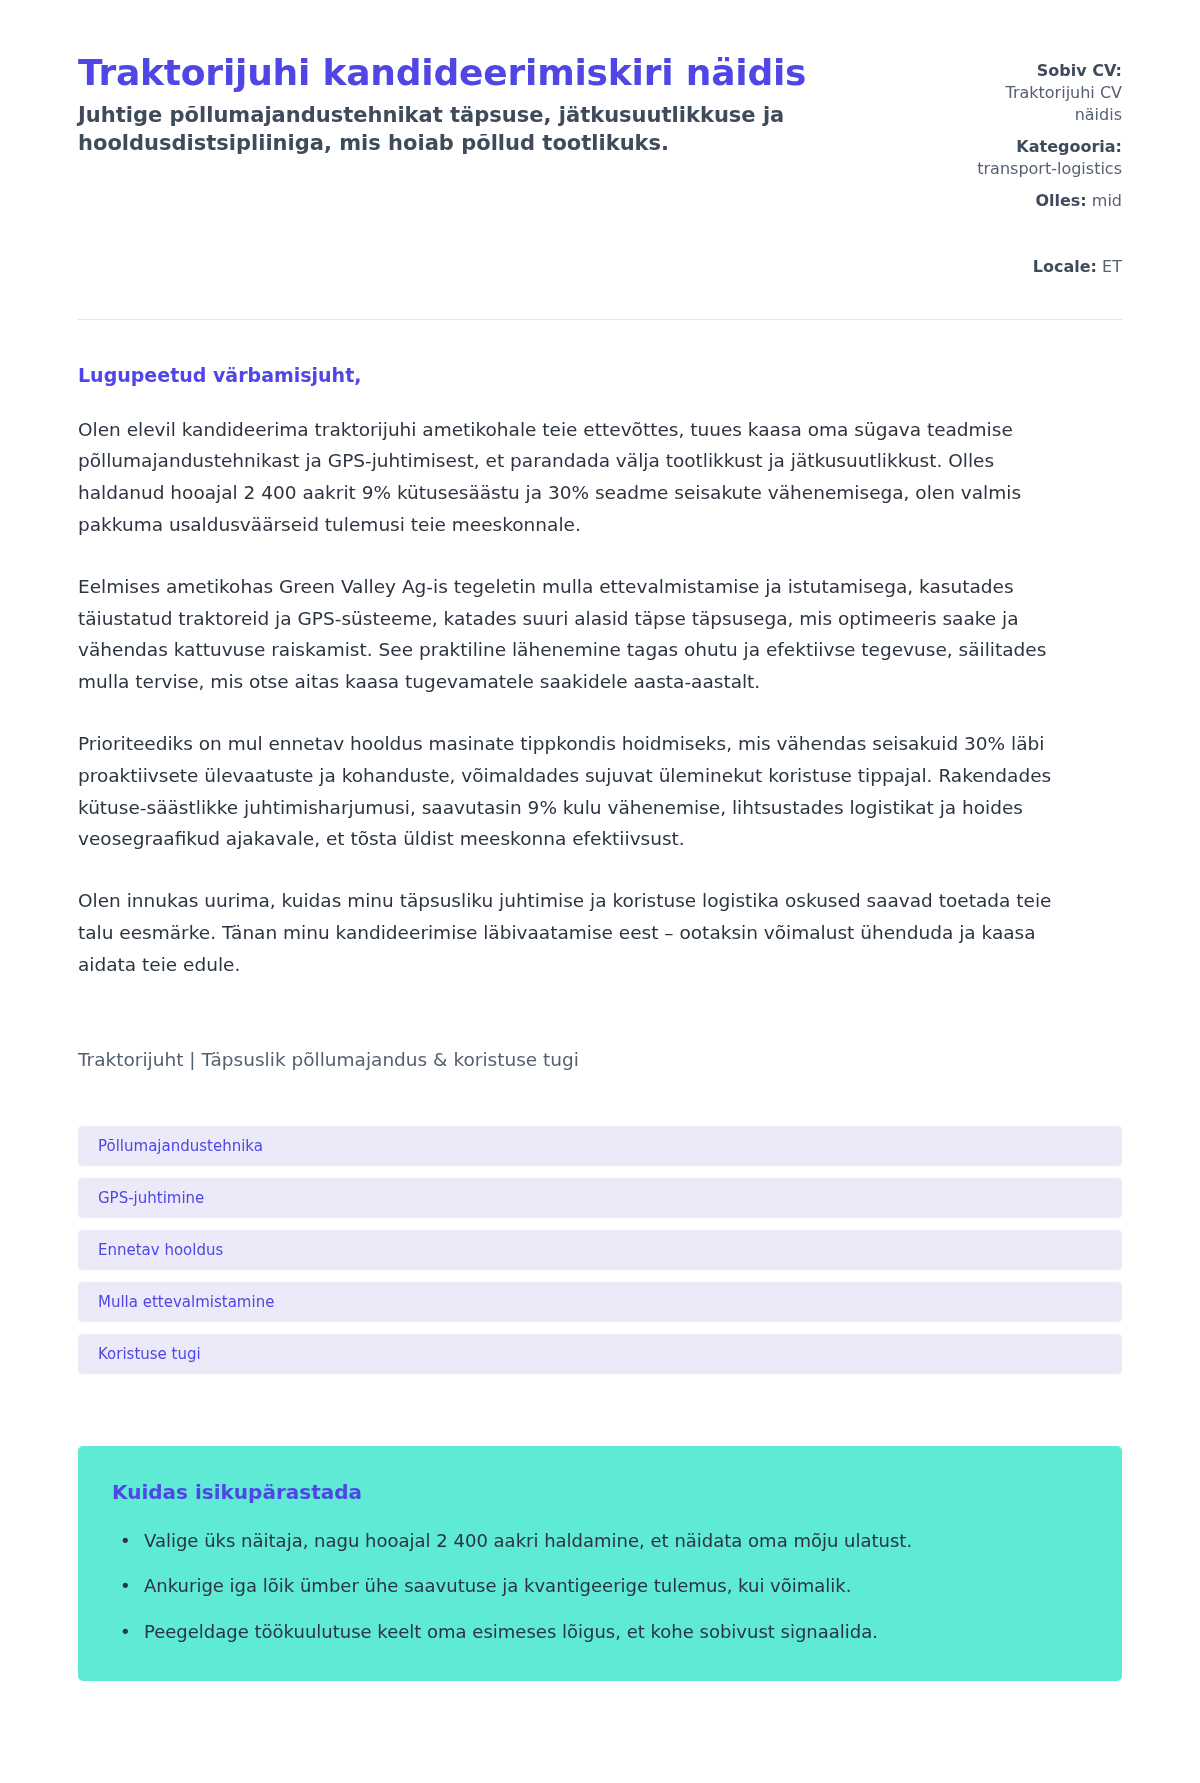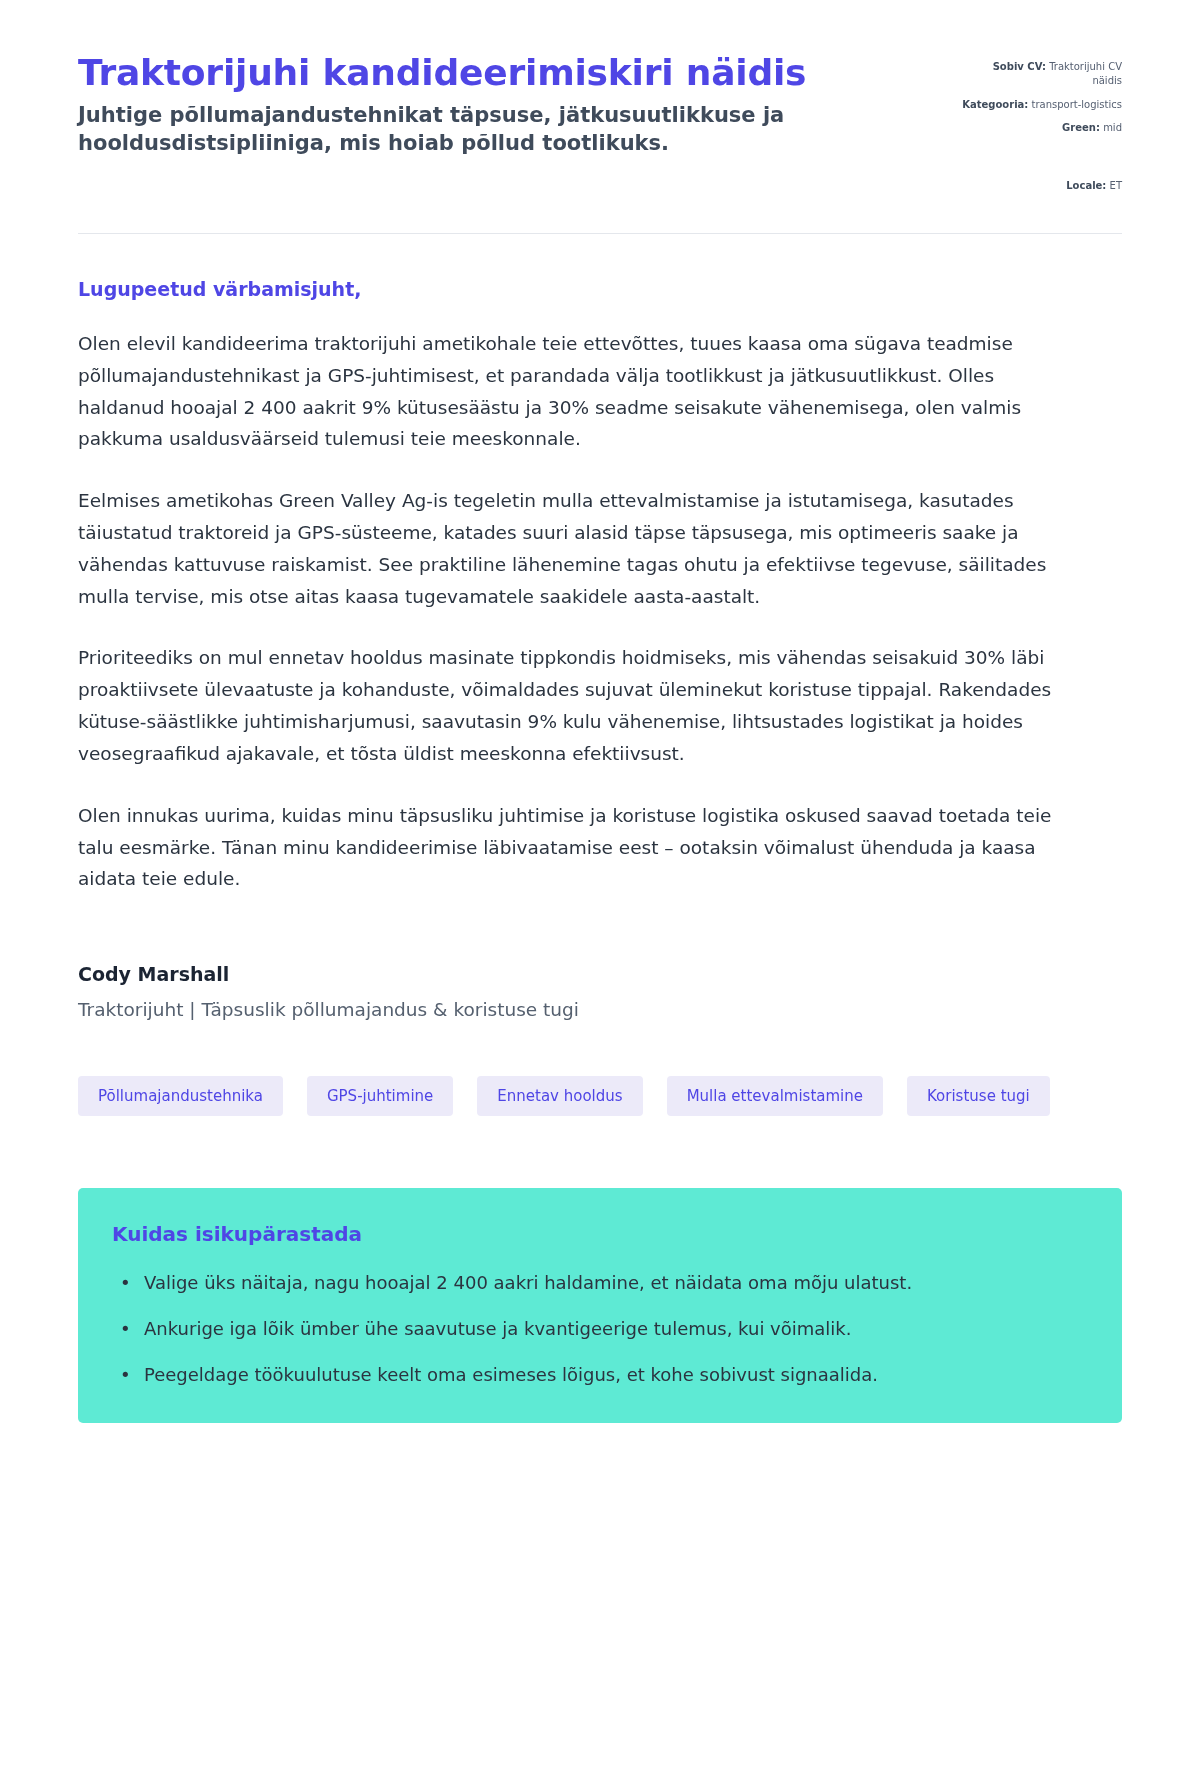--- a/index.html
+++ b/index.html
@@ -45,21 +45,21 @@
     font-size: 21px;
     line-height: 1.33;
     font-weight: bold;
     color: #3f4b5b;
     margin: 0;
   }
   .header-meta {
     flex: 0 0 auto;
     width: 160px;
     text-align: right;
-    font-size: 10px;
+    font-size: 16px;
     line-height: 1.38;
     color: #566072;
     padding-top: 8px;
   }
   .meta-row {
     margin-bottom: 10px;
   }
   .meta-row:last-child { margin-bottom: 0; margin-top: 44px; }
   .meta-label {
     font-weight: bold;
@@ -104,22 +104,23 @@
   .sig-role {
     font-size: 18.5px;
     color: #55606f;
     margin: 0;
   }
 
   
   .tags {
     display: flex;
     flex-wrap: wrap;
-    gap: 24px;
+    gap: 12px;
     padding: 56px 18px 0 18px;
+    flex-direction: column;
   }
   .tag {
     background: #eceaf9;
     color: #4f46e5;
     font-size: 15px;
     padding: 11px 20px;
     border-radius: 4px;
     white-space: nowrap;
   }
 
@@ -173,42 +174,41 @@
     <div class="header-meta">
       <div class="meta-row">
         <span class="meta-label">Sobiv CV:</span>
         <span class="meta-value">Traktorijuhi CV näidis</span>
       </div>
       <div class="meta-row">
         <span class="meta-label">Kategooria:</span>
         <span class="meta-value">transport-logistics</span>
       </div>
       <div class="meta-row">
-        <span class="meta-label">Green:</span>
+        <span class="meta-label">Olles:</span>
         <span class="meta-value">mid</span>
       </div>
       <div class="meta-row">
         <span class="meta-label">Locale:</span>
         <span class="meta-value">ET</span>
       </div>
     </div>
   </div>
 
   <hr class="rule">
 
   <div class="letter">
     <p class="salutation">Lugupeetud värbamisjuht,</p>
     <p class="para">Olen elevil kandideerima traktorijuhi ametikohale teie ettevõttes, tuues kaasa oma sügava teadmise põllumajandustehnikast ja GPS-juhtimisest, et parandada välja tootlikkust ja jätkusuutlikkust. Olles haldanud hooajal 2 400 aakrit 9% kütusesäästu ja 30% seadme seisakute vähenemisega, olen valmis pakkuma usaldusväärseid tulemusi teie meeskonnale.</p>
     <p class="para">Eelmises ametikohas Green Valley Ag-is tegeletin mulla ettevalmistamise ja istutamisega, kasutades täiustatud traktoreid ja GPS-süsteeme, katades suuri alasid täpse täpsusega, mis optimeeris saake ja vähendas kattuvuse raiskamist. See praktiline lähenemine tagas ohutu ja efektiivse tegevuse, säilitades mulla tervise, mis otse aitas kaasa tugevamatele saakidele aasta-aastalt.</p>
     <p class="para">Prioriteediks on mul ennetav hooldus masinate tippkondis hoidmiseks, mis vähendas seisakuid 30% läbi proaktiivsete ülevaatuste ja kohanduste, võimaldades sujuvat üleminekut koristuse tippajal. Rakendades kütuse-säästlikke juhtimisharjumusi, saavutasin 9% kulu vähenemise, lihtsustades logistikat ja hoides veosegraafikud ajakavale, et tõsta üldist meeskonna efektiivsust.</p>
     <p class="para">Olen innukas uurima, kuidas minu täpsusliku juhtimise ja koristuse logistika oskused saavad toetada teie talu eesmärke. Tänan minu kandideerimise läbivaatamise eest – ootaksin võimalust ühenduda ja kaasa aidata teie edule.</p>
   </div>
 
   <div class="signature">
-    <p class="sig-name">Cody Marshall</p>
     <p class="sig-role">Traktorijuht | Täpsuslik põllumajandus &amp; koristuse tugi</p>
   </div>
 
   <div class="tags">
     <span class="tag">Põllumajandustehnika</span>
     <span class="tag">GPS-juhtimine</span>
     <span class="tag">Ennetav hooldus</span>
     <span class="tag">Mulla ettevalmistamine</span>
     <span class="tag">Koristuse tugi</span>
   </div>

